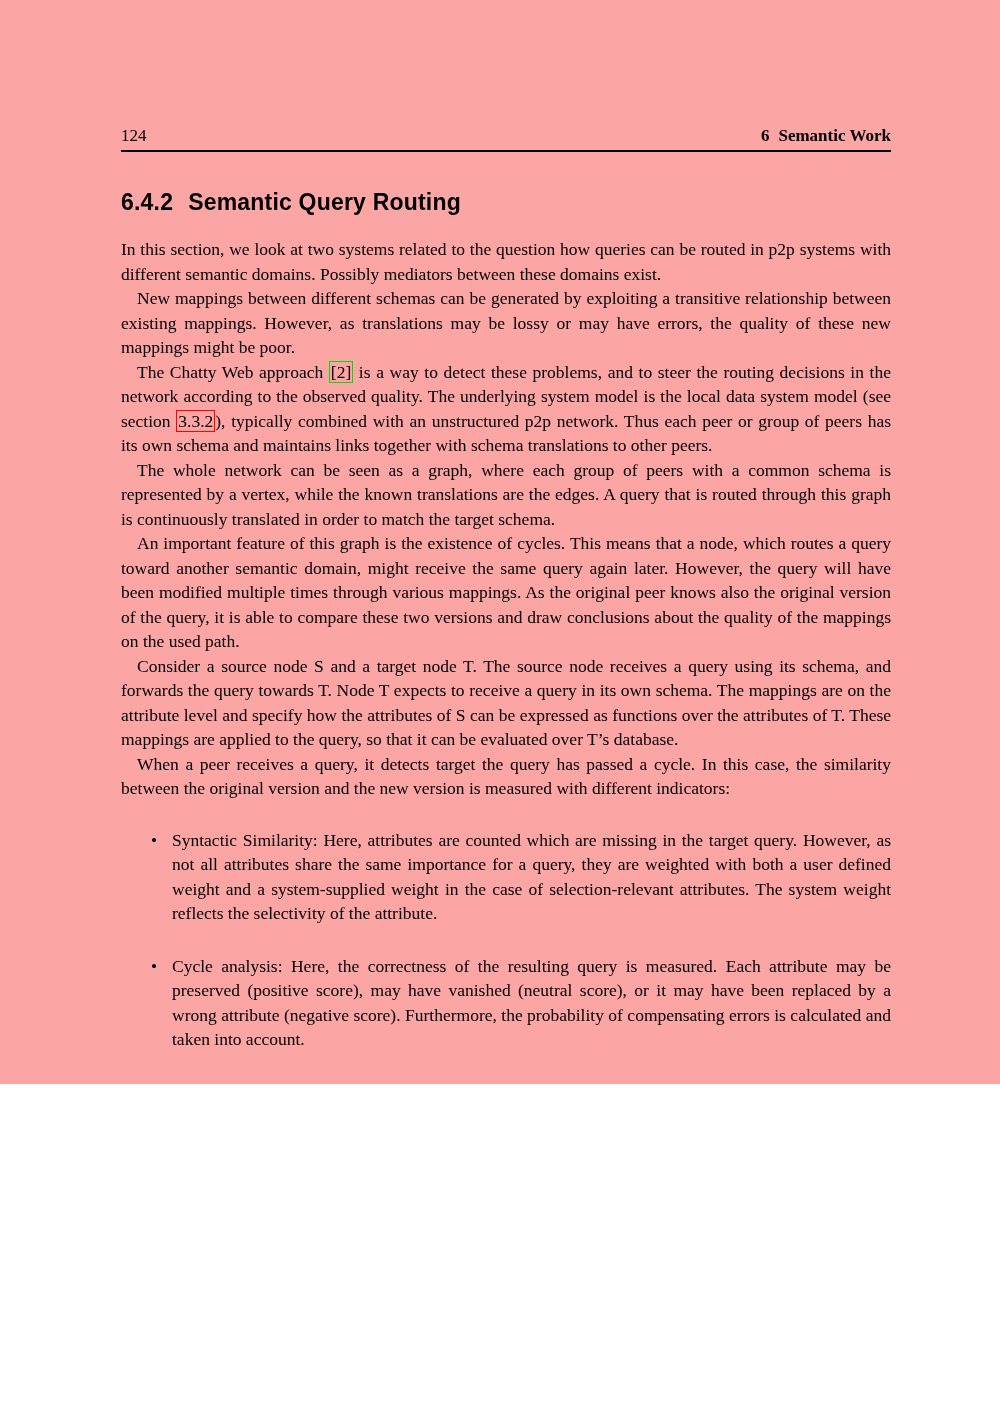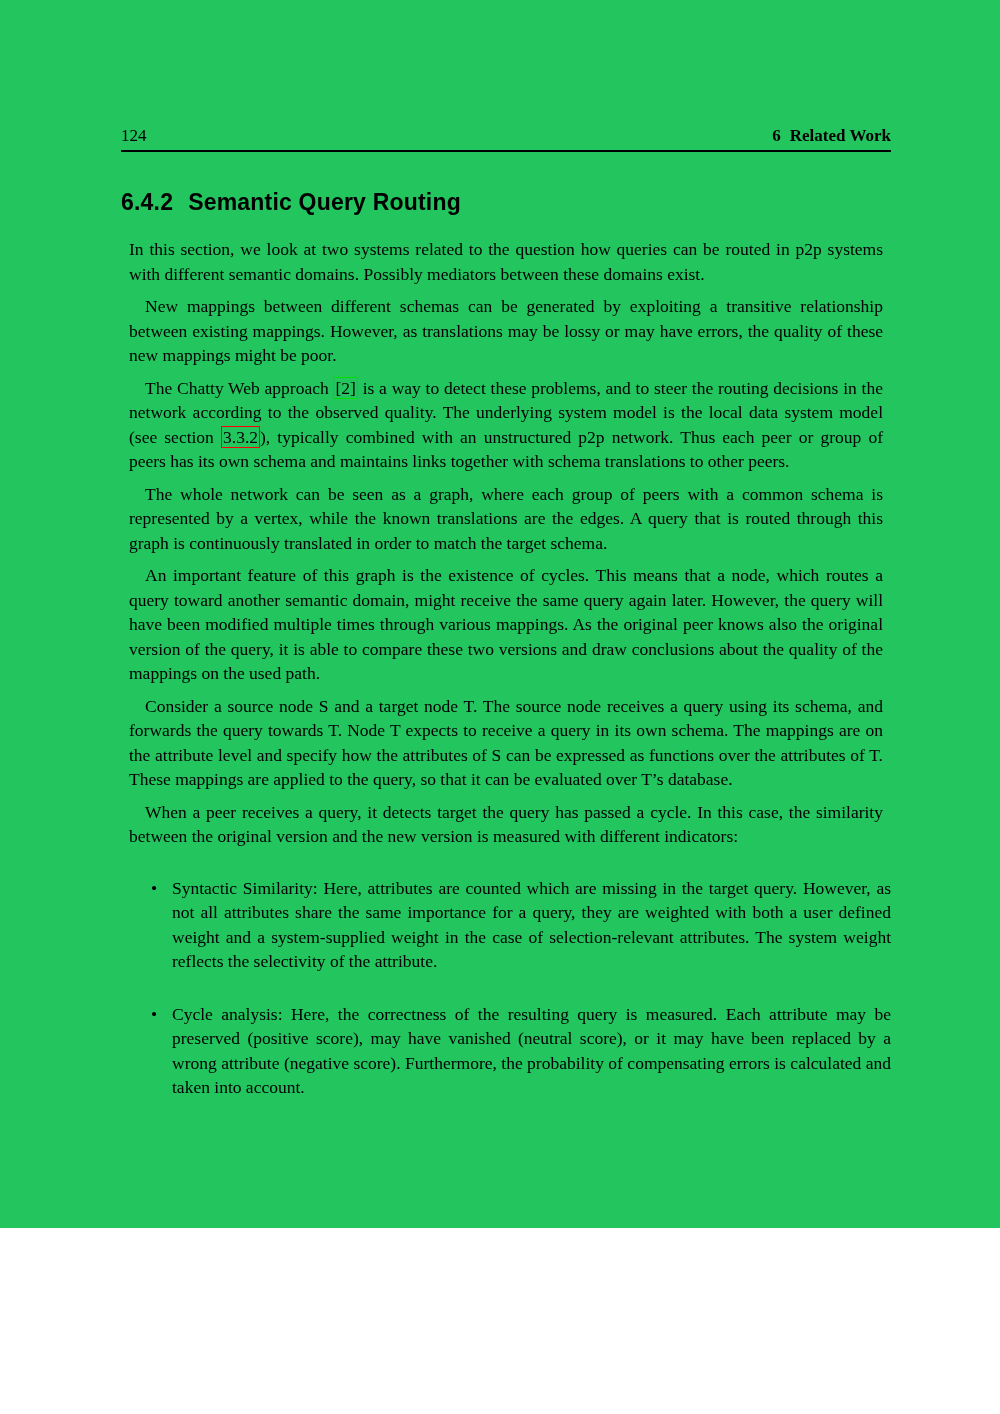--- a/index.html
+++ b/index.html
@@ -3,22 +3,22 @@
 <meta charset="utf-8">
 <style>
   html, body {
     margin: 0;
     padding: 0;
     background: #ffffff;
   }
   .page {
     position: relative;
     width: 1000px;
-    height: 1228px;
-    background: #22c55e;
+    height: 1084px;
+    background: #fca5a5;
     color: #000000;
     overflow: hidden;
   }
   .content {
     position: absolute;
     left: 121px;
     top: 126px;
     width: 770px;
   }
   
@@ -53,21 +53,21 @@
     margin-right: 15px;
   }
   
   .bodytext {
     font-family: "Liberation Serif", serif;
     font-size: 17.5px;
     line-height: 24.5px;
     text-align: justify;
   }
   .bodytext p.para {
-    margin: 8px;
+    margin: 0;
   }
   .bodytext p.para.indent {
     text-indent: 16px;
   }
   .link-box {
     color: inherit;
     text-decoration: none;
     border: 1.5px solid #000;
     padding: 0 1px;
     cursor: pointer;
@@ -96,21 +96,21 @@
 </style>
 </head>
 <body>
 
 <div class="page">
   <div class="content">
 
     <div class="pagehead">
       <span class="folio">124</span>
       <span class="chapter">
-        <span class="chapter-num">6</span><span>Related Work</span>
+        <span class="chapter-num">6</span><span>Semantic Work</span>
       </span>
     </div>
     <hr class="head-rule">
 
     <div class="section-heading">
       <span class="sec-num">6.4.2</span><span>Semantic Query Routing</span>
     </div>
 
     <div class="bodytext">
       <div id="paragraphs">

